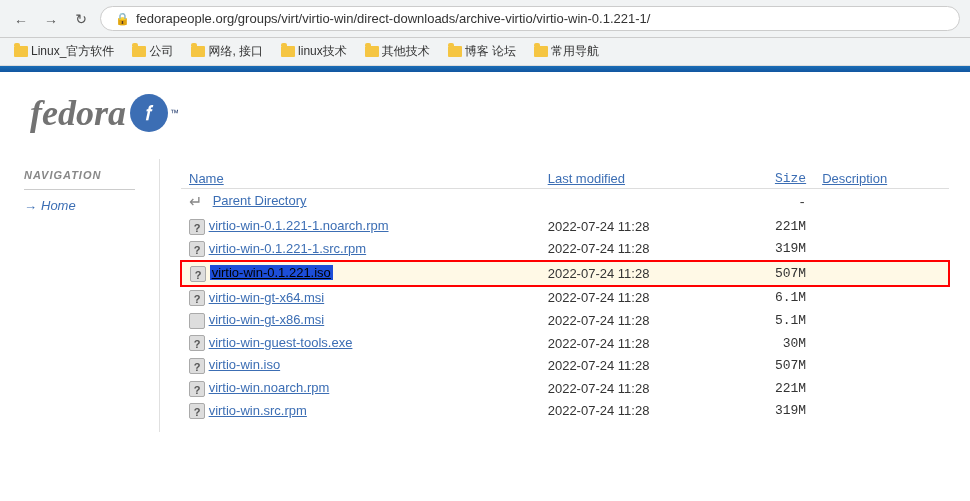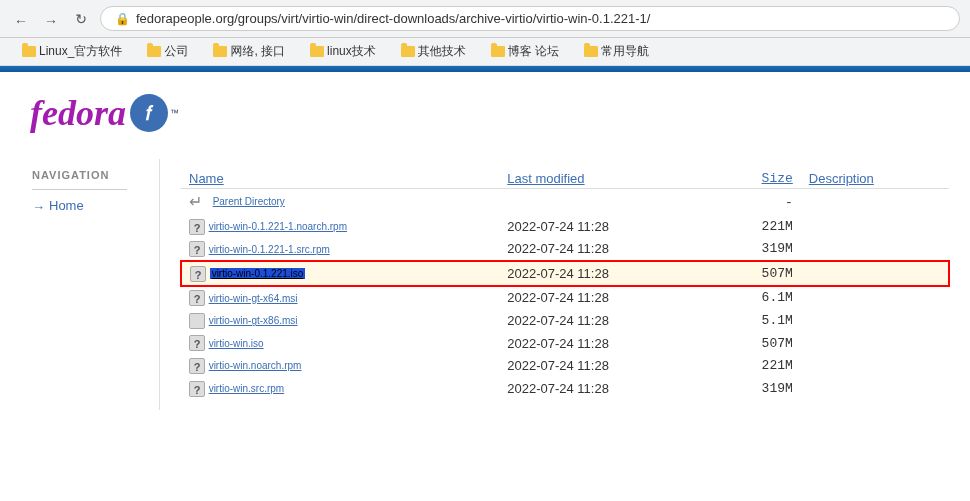--- a/index.html
+++ b/index.html
@@ -36,24 +36,24 @@
       align-items: center;
       gap: 6px;
     }
     .lock-icon { color: #555; font-size: 12px; }
     .address-text { color: #333; font-size: 13px; }
 
     
     .bookmarks-bar {
       background: #f1f3f4;
       border-bottom: 1px solid #ddd;
-      padding: 3px 16px;
-      display: flex;
-      align-items: center;
-      gap: 13px;
+      padding: 3px 8px;
+      display: flex;
+      align-items: center;
+      gap: 6px;
       flex-wrap: wrap;
     }
     .bookmark-item {
       display: flex;
       align-items: center;
       gap: 3px;
       padding: 2px 6px;
       border-radius: 4px;
       cursor: pointer;
       font-size: 12px;
@@ -88,21 +88,21 @@
       background: #fff;
     }
     .fedora-logo {
       display: flex;
       align-items: center;
       gap: 0;
     }
     .fedora-text {
       font-family: 'Times New Roman', serif;
       font-size: 36px;
-      color: #a21caf;
+      color: #737373;
       font-style: italic;
       font-weight: bold;
     }
     .fedora-icon-circle {
       width: 38px; height: 38px;
       background: #3c6eb4;
       border-radius: 50%;
       display: flex; align-items: center; justify-content: center;
       margin-left: 4px;
     }
@@ -122,22 +122,23 @@
     
     .main-content {
       display: flex;
       padding: 10px 0;
     }
 
     
     .sidebar {
       width: 160px;
       min-width: 160px;
-      padding: 10px 32px;
+      padding: 10px 24px;
       border-right: 1px solid #e0e0e0;
+      font-style: italic;
     }
     .nav-label {
       font-size: 11px;
       color: #888;
       font-weight: bold;
       letter-spacing: 1px;
       margin-bottom: 8px;
     }
     .nav-divider {
       border: none;
@@ -182,21 +183,21 @@
     .file-table th.size-col { text-align: right; }
     .file-table td {
       padding: 3px 8px;
       font-size: 13px;
       vertical-align: middle;
     }
     .file-link {
       color: #3c6eb4;
       text-decoration: underline;
       cursor: pointer;
-      font-size: 10px;
+      font-size: 13px;
     }
     .date-col { color: #333; }
     .size-col { text-align: right; color: #333; font-family: Liberation Mono, monospace; }
     .desc-col { color: #333; }
 
     
     .highlighted-row {
       border: 2px solid red;
     }
     .highlighted-row td { background: #fff9e6; }
@@ -353,20 +354,26 @@
     <td class="size-col">6.1M</td>
     <td class="desc-col"></td>
   </tr>
           <tr>
     <td><span class="icon-grid">​</span> <a class="file-link" href="#">virtio-win-gt-x86.msi</a></td>
     <td class="date-col">2022-07-24 11:28</td>
     <td class="size-col">5.1M</td>
     <td class="desc-col"></td>
   </tr>
           <tr>
+    <td><span class="icon-unknown">?</span> <a class="file-link" href="#">virtio-win-guest-tools.exe</a></td>
+    <td class="date-col">2022-07-24 11:28</td>
+    <td class="size-col">30M</td>
+    <td class="desc-col"></td>
+  </tr>
+          <tr>
     <td><span class="icon-unknown">?</span> <a class="file-link" href="#">virtio-win.iso</a></td>
     <td class="date-col">2022-07-24 11:28</td>
     <td class="size-col">507M</td>
     <td class="desc-col"></td>
   </tr>
           <tr>
     <td><span class="icon-unknown">?</span> <a class="file-link" href="#">virtio-win.noarch.rpm</a></td>
     <td class="date-col">2022-07-24 11:28</td>
     <td class="size-col">221M</td>
     <td class="desc-col"></td>

